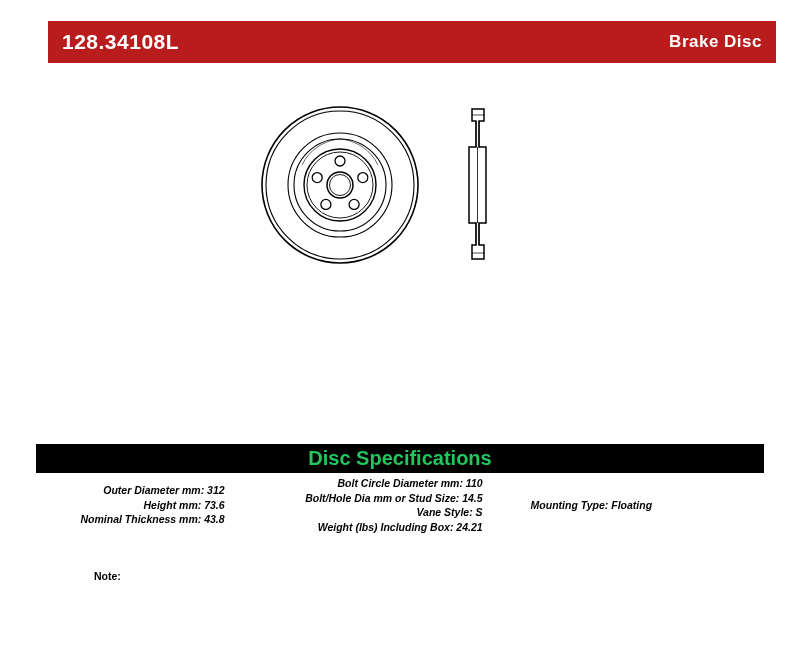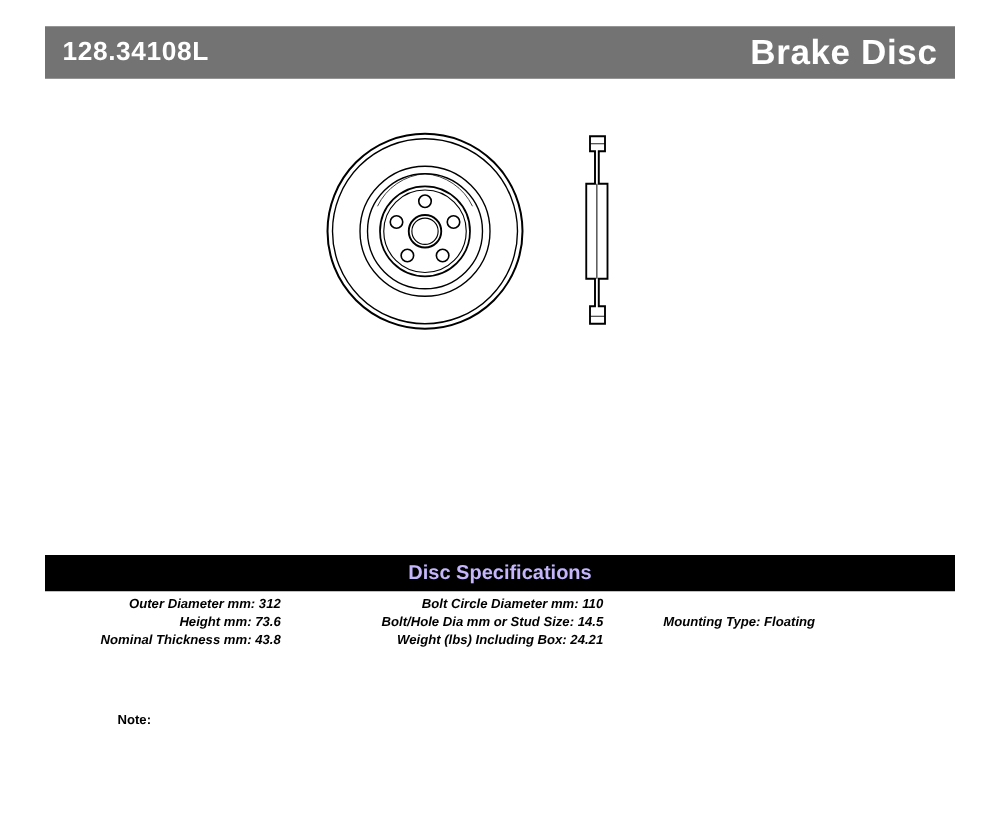--- a/index.html
+++ b/index.html
@@ -12,41 +12,41 @@
     height: 655px;
     font-family: "Liberation Sans", sans-serif;
     color: #000000;
     position: relative;
     overflow: hidden;
   }
 
   
   .header-bar {
     position: absolute;
-    left: 36px;
+    left: 48px;
     top: 21px;
     width: 728px;
     height: 42px;
-    background: #737373;
+    background: #b91c1c;
     display: flex;
     align-items: center;
     justify-content: space-between;
     box-sizing: border-box;
     padding: 0 14px;
   }
   .header-part {
     color: #ffffff;
     font-size: 21px;
     font-weight: bold;
     letter-spacing: 0.5px;
     font-family: "Liberation Sans", sans-serif;
   }
   .header-title {
     color: #ffffff;
-    font-size: 28px;
+    font-size: 17px;
     font-weight: bold;
     letter-spacing: 0.5px;
     font-family: "Liberation Sans", sans-serif;
   }
 
   
   .drawing {
     position: absolute;
     left: 250px;
     top: 95px;
@@ -61,22 +61,22 @@
     top: 444px;
     width: 728px;
     height: 29px;
     background: #000000;
     display: flex;
     align-items: center;
     justify-content: center;
     box-sizing: border-box;
   }
   .spec-bar-title {
-    color: #c4b5fd;
-    font-size: 16px;
+    color: #22c55e;
+    font-size: 20px;
     font-weight: bold;
     font-family: "Liberation Sans", sans-serif;
   }
 
   .spec-columns {
     position: absolute;
     left: 36px;
     top: 476px;
     width: 728px;
     display: flex;
@@ -180,20 +180,21 @@
 
 <div class="spec-columns">
   <div class="spec-col col-1">
     <div class="spec-line">Outer Diameter mm: 312</div>
     <div class="spec-line">Height mm: 73.6</div>
     <div class="spec-line">Nominal Thickness mm: 43.8</div>
   </div>
   <div class="spec-col col-2">
     <div class="spec-line">Bolt Circle Diameter mm: 110</div>
     <div class="spec-line">Bolt/Hole Dia mm or Stud Size: 14.5</div>
+    <div class="spec-line">Vane Style: S</div>
     <div class="spec-line">Weight (lbs) Including Box: 24.21</div>
   </div>
   <div class="spec-col col-3">
     <div class="spec-line">Mounting Type: Floating</div>
   </div>
 </div>
 
 <div class="note">Note:</div>
 
 </body></html>

